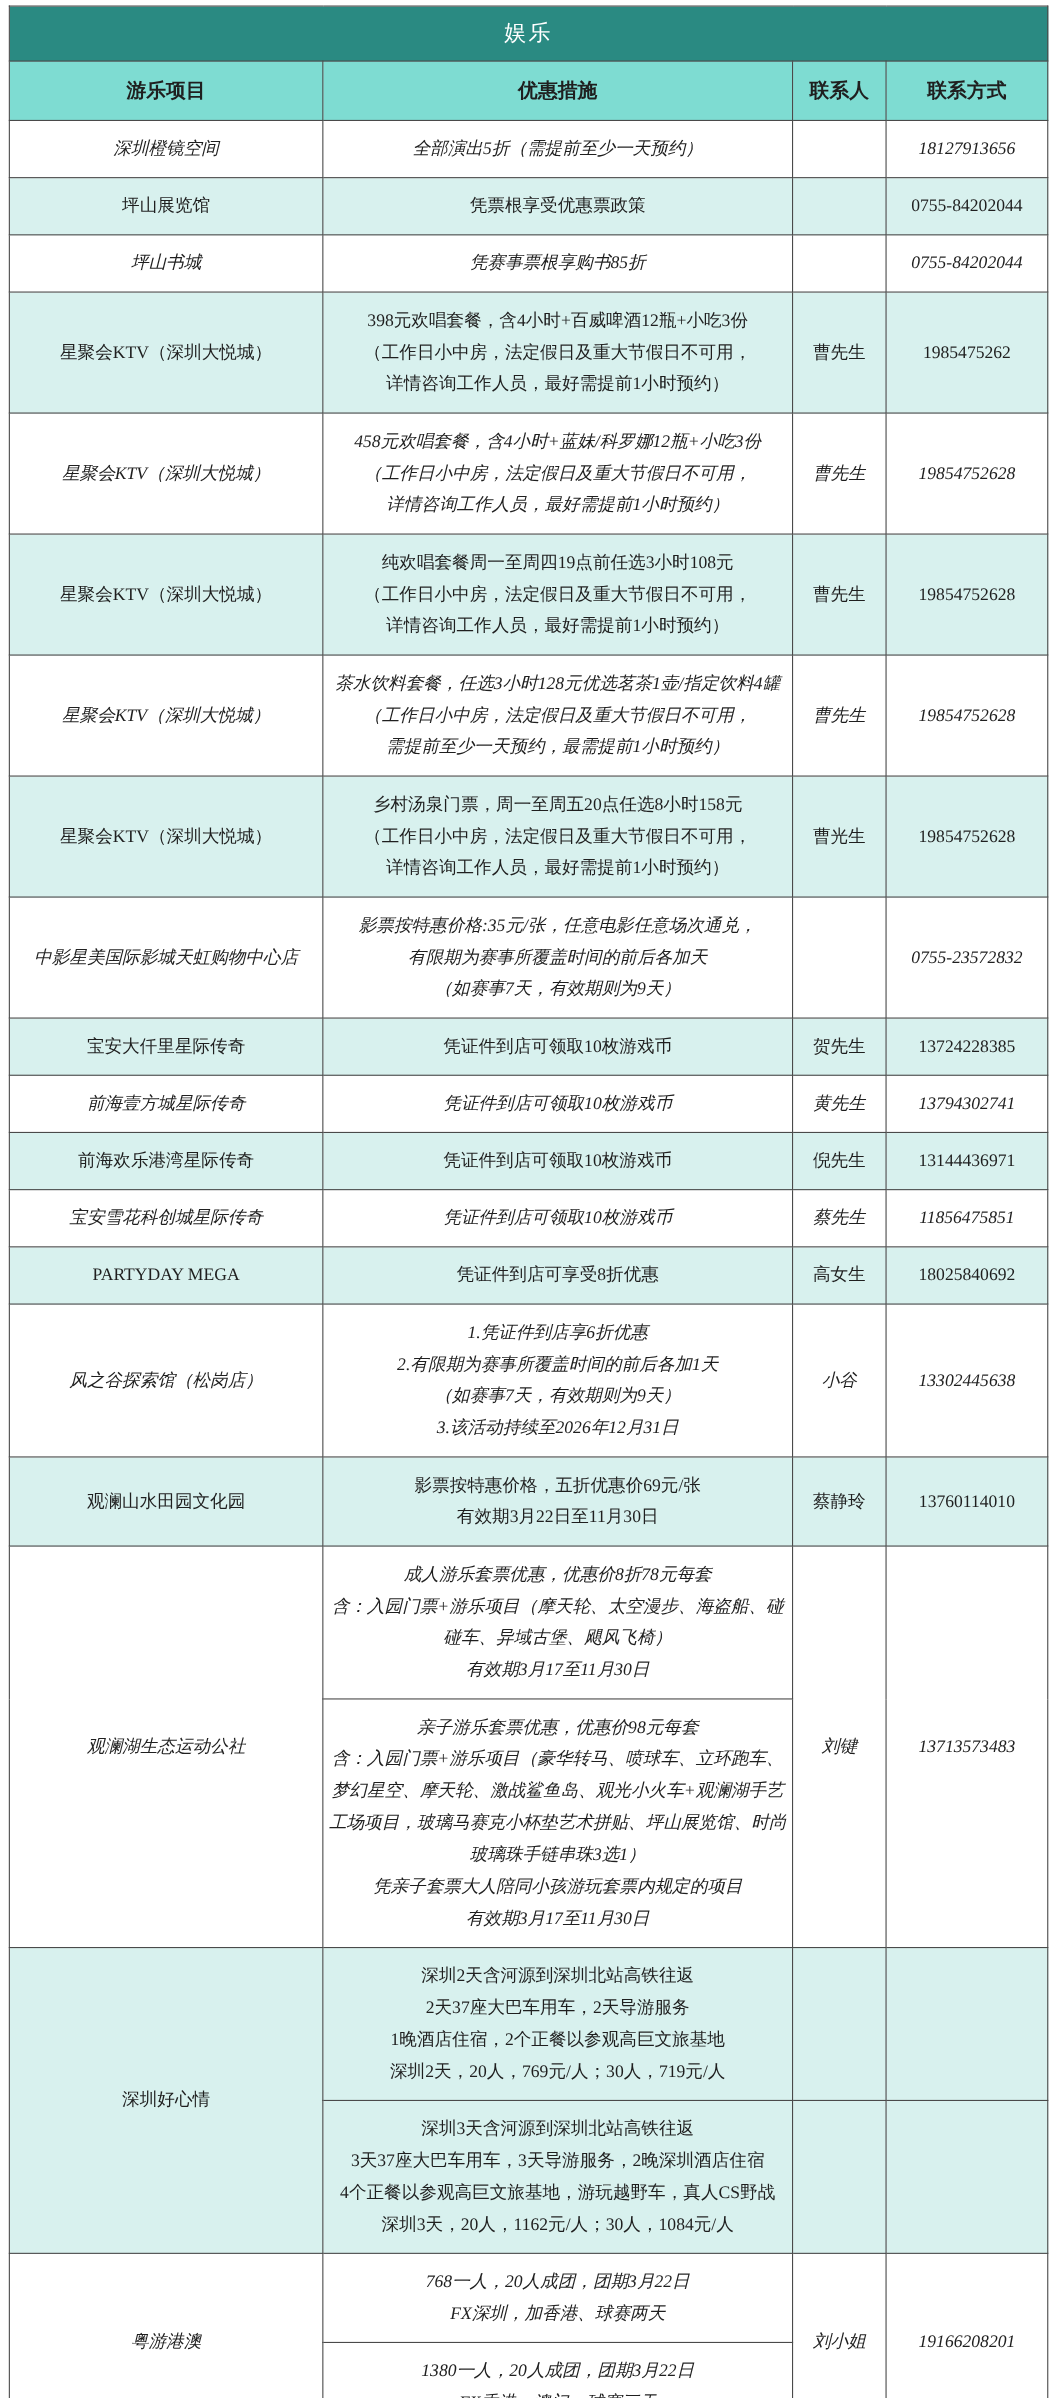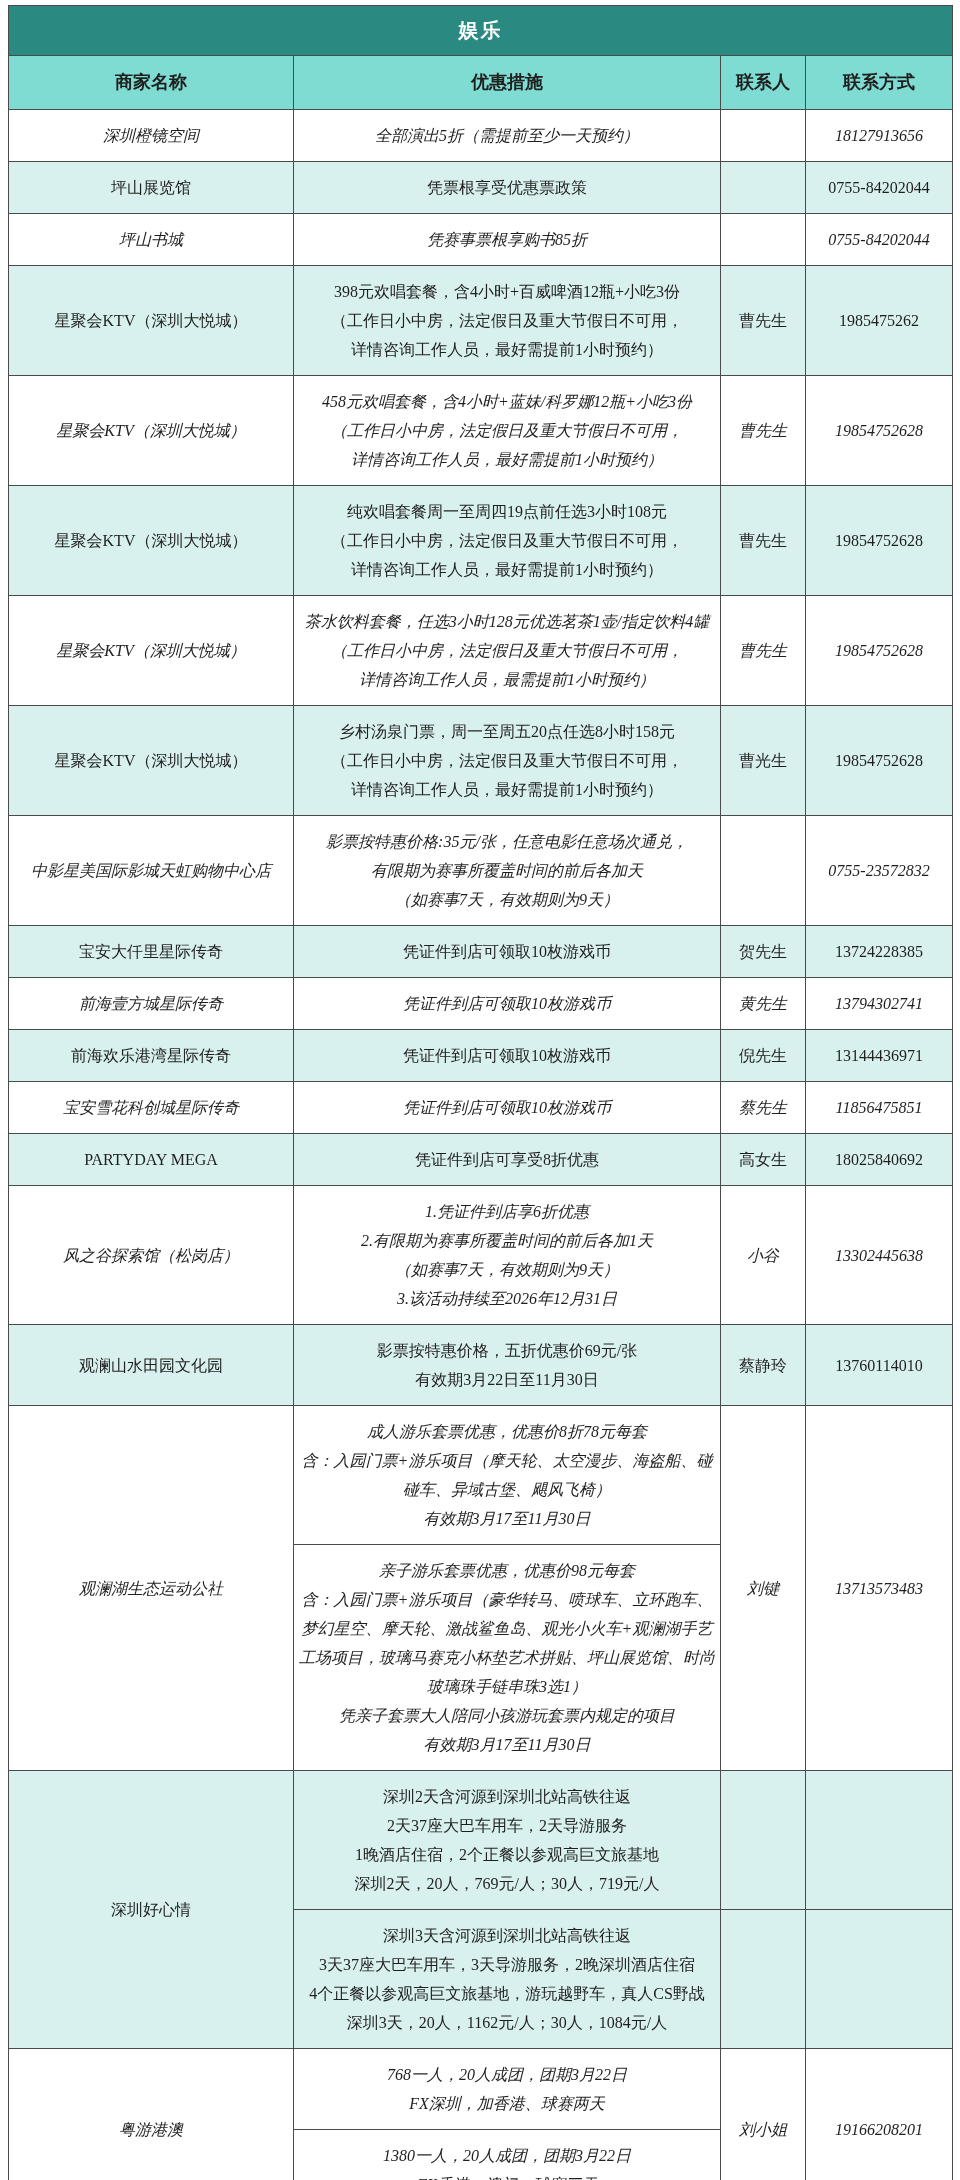--- a/index.html
+++ b/index.html
@@ -25,21 +25,21 @@
     vertical-align:middle;
     font-size:16px;
     line-height:29px;
     padding:11px 5px;
     word-break:break-all;
   }
   th.banner{
     background:var(--banner-bg);
     color:var(--banner-text);
     font-size:20px;
-    font-weight:bold;
+    font-weight:normal;
     height:28px;
     padding:10px 5px;
     letter-spacing:2px;
   }
   th.colhead{
     background:var(--header-bg);
     font-size:18px;
     font-weight:bold;
     height:26px;
     padding:12px 5px;
@@ -57,21 +57,21 @@
       <col class="c1">
         <col class="c2">
         <col class="c3">
         <col class="c4">
     </colgroup>
     <thead>
       <tr>
         <th class="banner" colspan="4">娱乐</th>
       </tr>
       <tr>
-        <th class="colhead">商家名称</th>
+        <th class="colhead">游乐项目</th>
         <th class="colhead">优惠措施</th>
         <th class="colhead">联系人</th>
         <th class="colhead">联系方式</th>
       </tr>
     </thead>
     <tbody id="tbody">
         <tr>
           <td class="shade-white">深圳橙镜空间</td>
           <td class="shade-white">
             <span class="line">全部演出5折（需提前至少一天预约）</span>
@@ -123,21 +123,21 @@
             <span class="line">详情咨询工作人员，最好需提前1小时预约）</span>
           </td>
           <td class="shade-light">曹先生</td>
           <td class="shade-light">19854752628</td>
         </tr>
         <tr>
           <td class="shade-white">星聚会KTV（深圳大悦城）</td>
           <td class="shade-white">
             <span class="line">茶水饮料套餐，任选3小时128元优选茗茶1壶/指定饮料4罐</span>
             <span class="line">（工作日小中房，法定假日及重大节假日不可用，</span>
-            <span class="line">详情咨询工作人员，最需提前1小时预约）</span>
+            <span class="line">需提前至少一天预约，最需提前1小时预约）</span>
           </td>
           <td class="shade-white">曹先生</td>
           <td class="shade-white">19854752628</td>
         </tr>
         <tr>
           <td class="shade-light">星聚会KTV（深圳大悦城）</td>
           <td class="shade-light">
             <span class="line">乡村汤泉门票，周一至周五20点任选8小时158元</span>
             <span class="line">（工作日小中房，法定假日及重大节假日不可用，</span>
             <span class="line">详情咨询工作人员，最好需提前1小时预约）</span>

